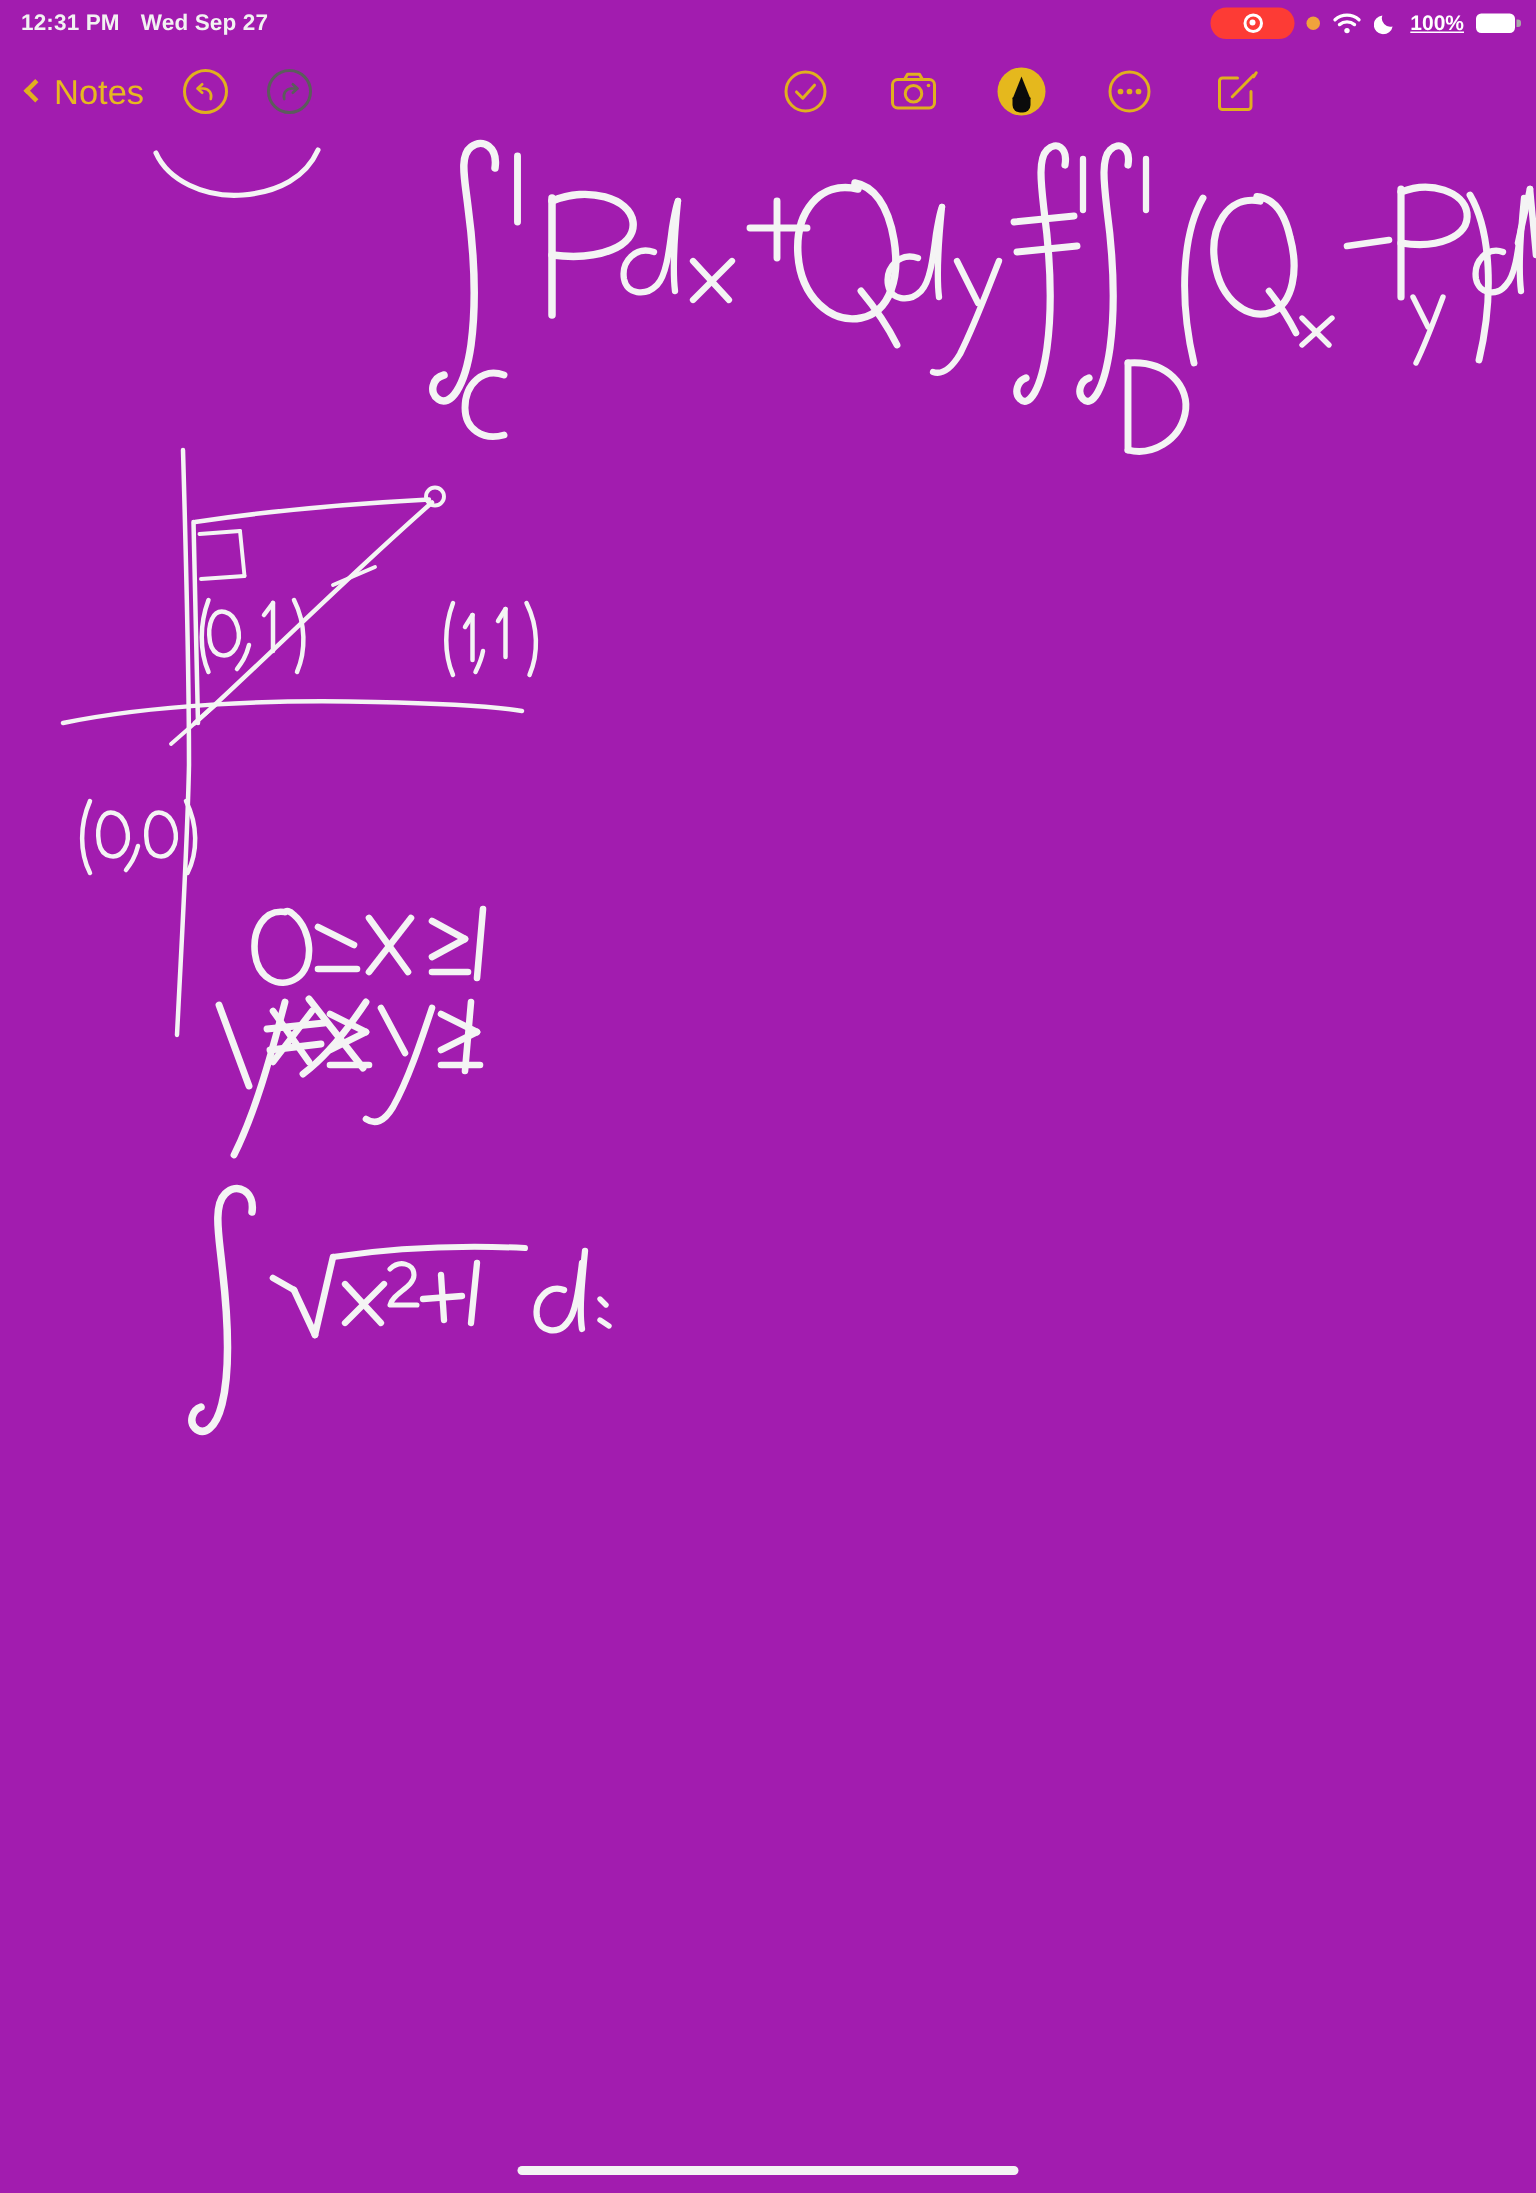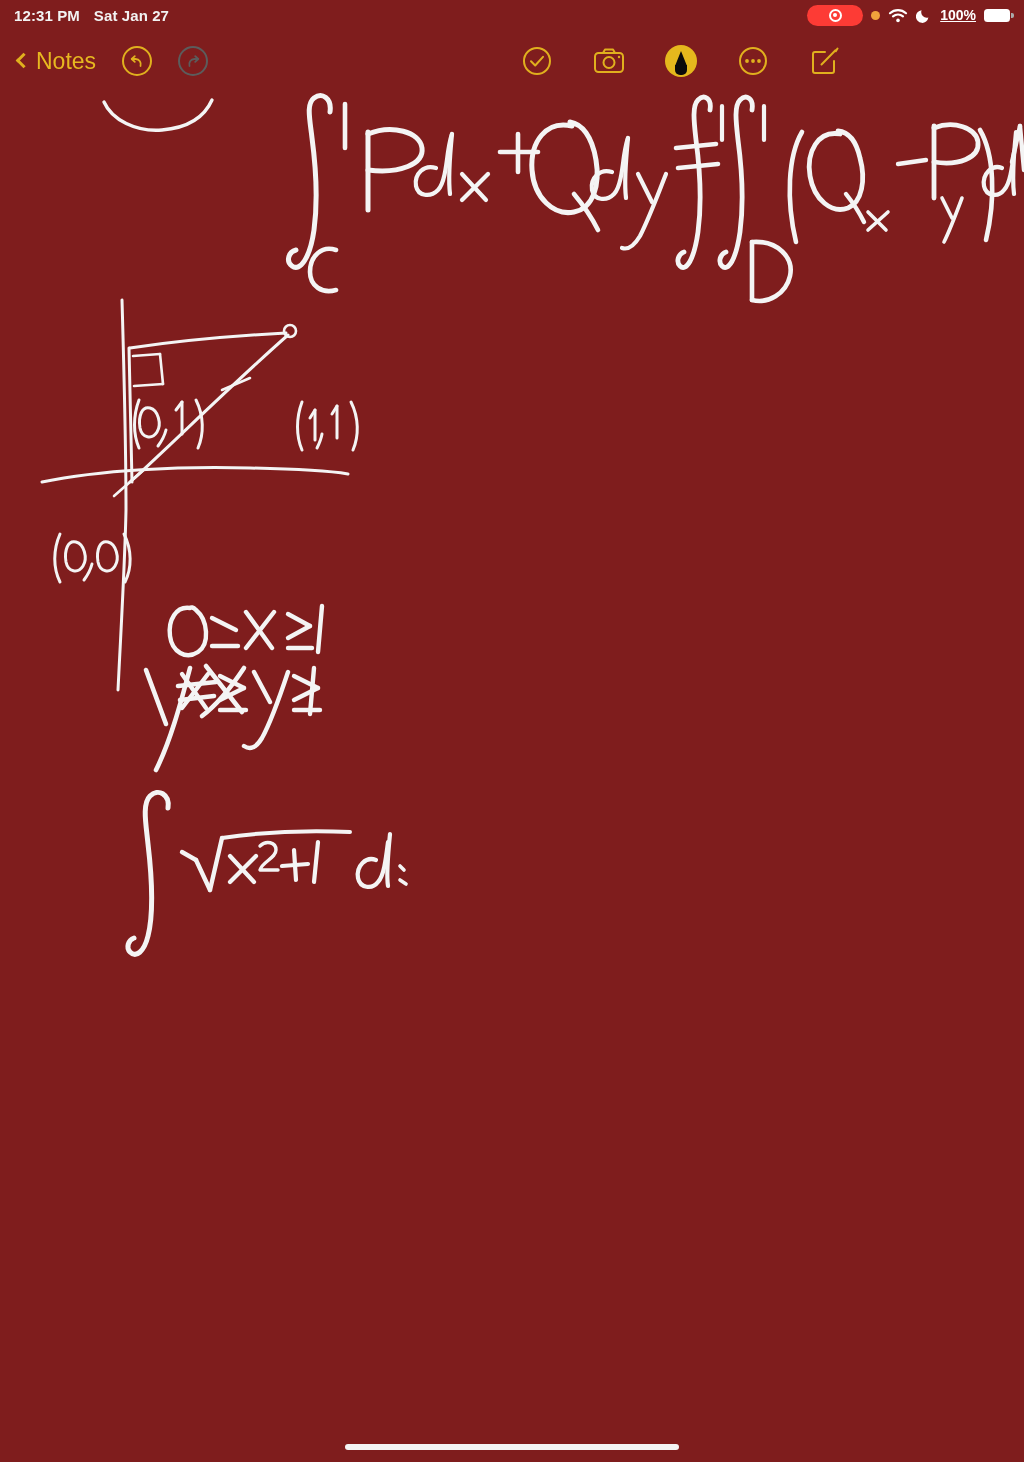--- a/index.html
+++ b/index.html
@@ -2,21 +2,21 @@
 <html><head>
 <meta charset="utf-8">
 <style>
   * { box-sizing: border-box; margin: 0; padding: 0; }
   html, body {
     width: 1024px; height: 1462px;
     background: #000;
     font-family: "Liberation Sans", sans-serif;
     overflow: hidden;
   }
-  #app { position: relative; width: 1024px; height: 1462px; background: #7f1d1d; }
+  #app { position: relative; width: 1024px; height: 1462px; background: #a21caf; }
 
   
   .statusbar {
     position: absolute; top: 0; left: 0; width: 1024px; height: 30px;
     display: flex; align-items: center; justify-content: space-between;
     padding: 0 14px;
   }
   .sb-left { display: flex; align-items: baseline; gap: 14px; }
   .sb-time, .sb-date {
     color: #f2f2f2; font-size: 15px; font-weight: bold; letter-spacing: .1px;
@@ -99,21 +99,21 @@
   }
 </style>
 </head>
 <body>
 
 <div id="app">
 
   <div class="statusbar">
     <div class="sb-left">
       <span class="sb-time">12:31 PM</span>
-      <span class="sb-date">Sat Jan 27</span>
+      <span class="sb-date">Wed Sep 27</span>
     </div>
     <div class="sb-right">
       <div class="rec-pill">
         <div class="rec-ring">
           <div class="rec-dot"></div>
         </div>
       </div>
       <div class="orange-dot"></div>
       <svg width="20" height="15" viewBox="0 0 20 15">
         <path d="M2 5.2 A12 12 0 0 1 18 5.2" fill="none" stroke="#fff" stroke-width="2.2" stroke-linecap="round"></path>

